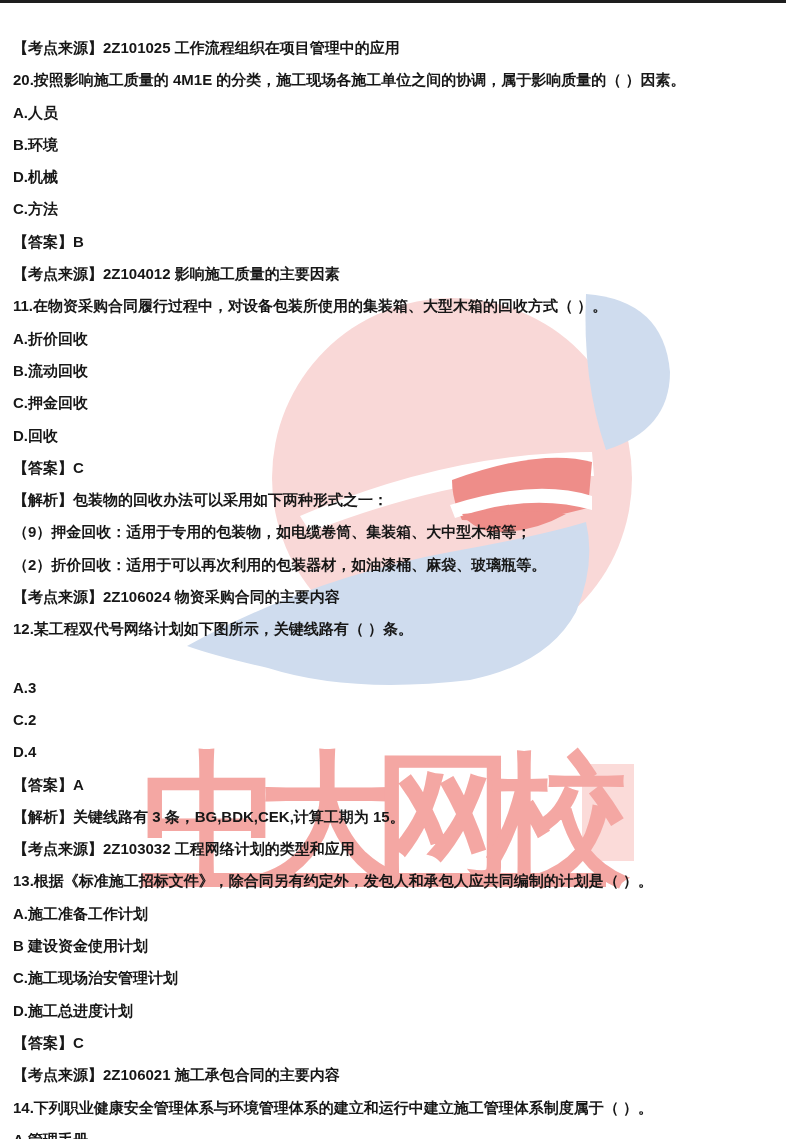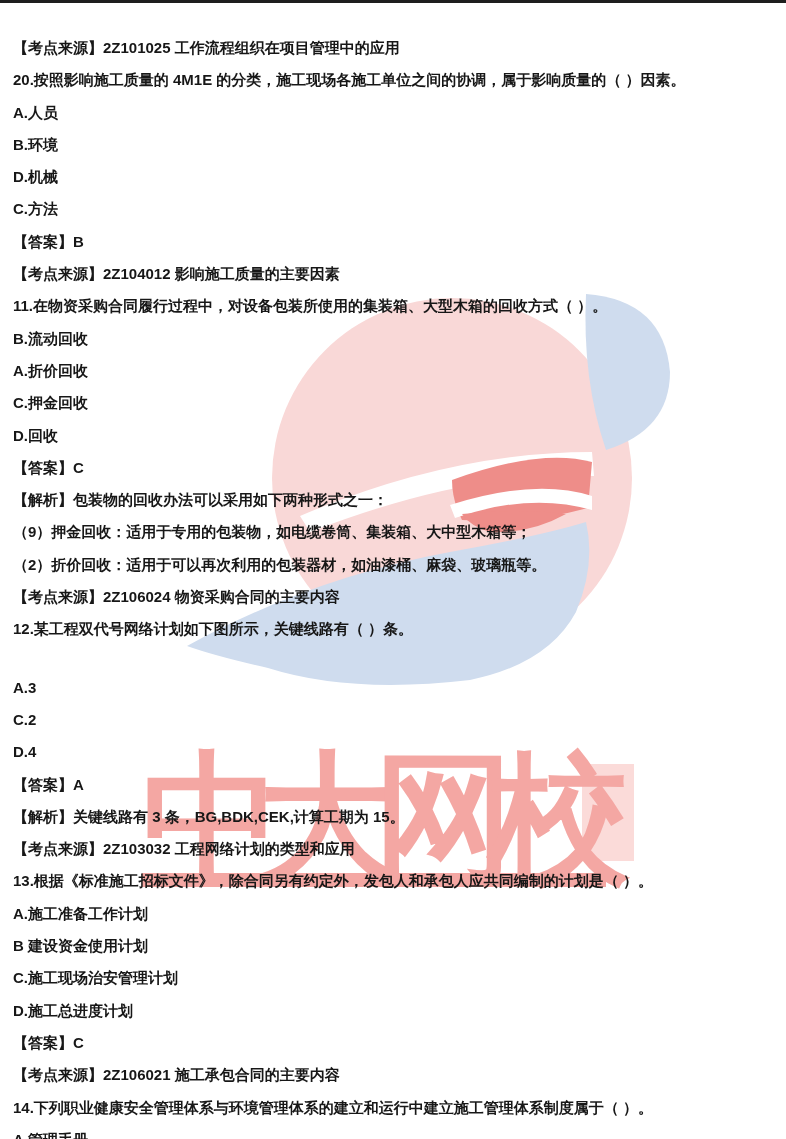--- a/index.html
+++ b/index.html
@@ -72,22 +72,22 @@
 <main>
   <p class="line">【考点来源】2Z101025 工作流程组织在项目管理中的应用</p>
   <p class="line">20.按照影响施工质量的 4M1E 的分类，施工现场各施工单位之间的协调，属于影响质量的（  ）因素。</p>
   <p class="line">A.人员</p>
   <p class="line">B.环境</p>
   <p class="line">D.机械</p>
   <p class="line">C.方法</p>
   <p class="line">【答案】B</p>
   <p class="line">【考点来源】2Z104012 影响施工质量的主要因素</p>
   <p class="line">11.在物资采购合同履行过程中，对设备包装所使用的集装箱、大型木箱的回收方式（  ）。</p>
+  <p class="line">A.折价回收</p>
   <p class="line">B.流动回收</p>
-  <p class="line">A.折价回收</p>
   <p class="line">C.押金回收</p>
   <p class="line">D.回收</p>
   <p class="line">【答案】C</p>
   <p class="line">【解析】包装物的回收办法可以采用如下两种形式之一：</p>
   <p class="line">（9）押金回收：适用于专用的包装物，如电缆卷筒、集装箱、大中型木箱等；</p>
   <p class="line">（2）折价回收：适用于可以再次利用的包装器材，如油漆桶、麻袋、玻璃瓶等。</p>
   <p class="line">【考点来源】2Z106024 物资采购合同的主要内容</p>
   <p class="line">12.某工程双代号网络计划如下图所示，关键线路有（  ）条。</p>
   <div class="diagram-gap"></div>
   <p class="line">A.3</p>

